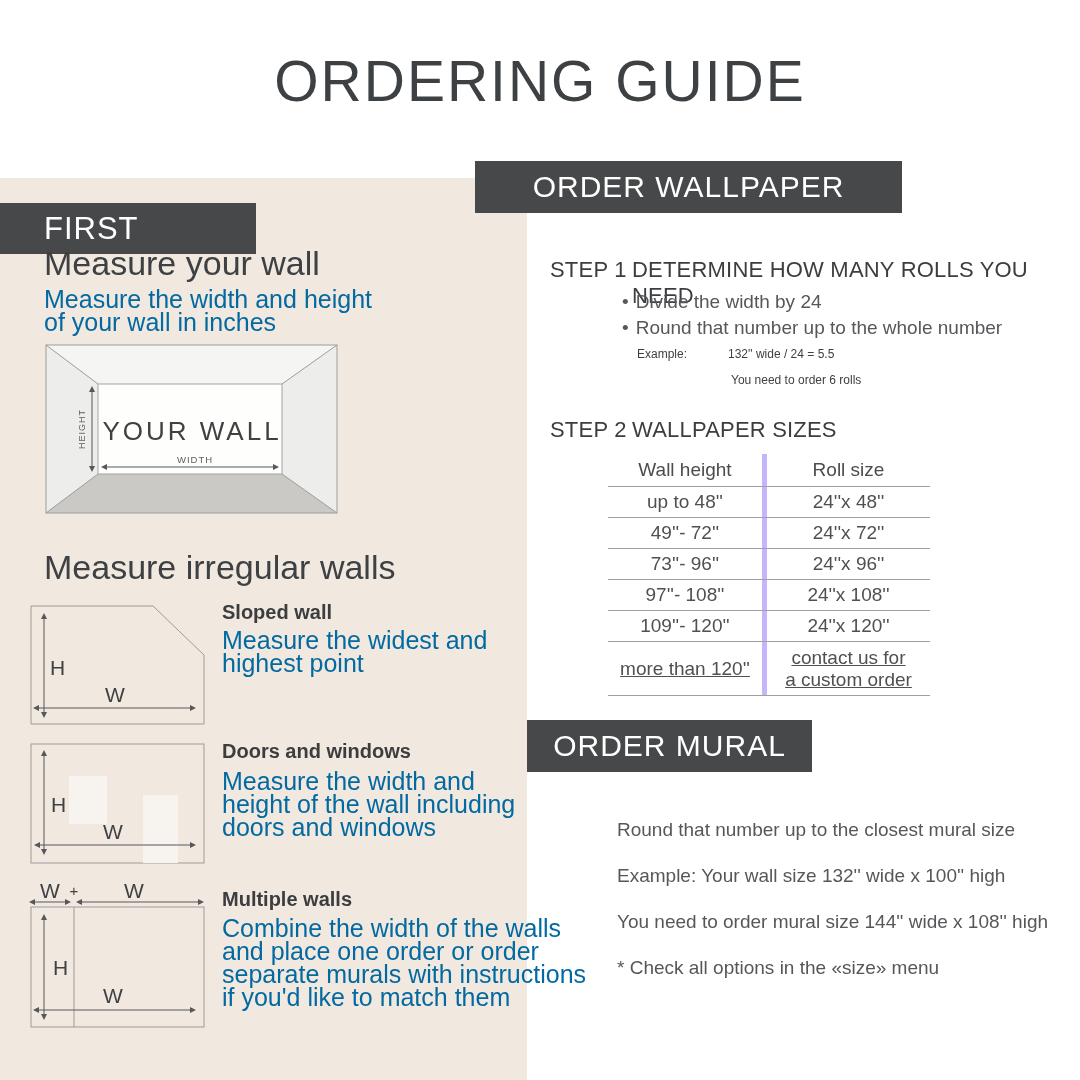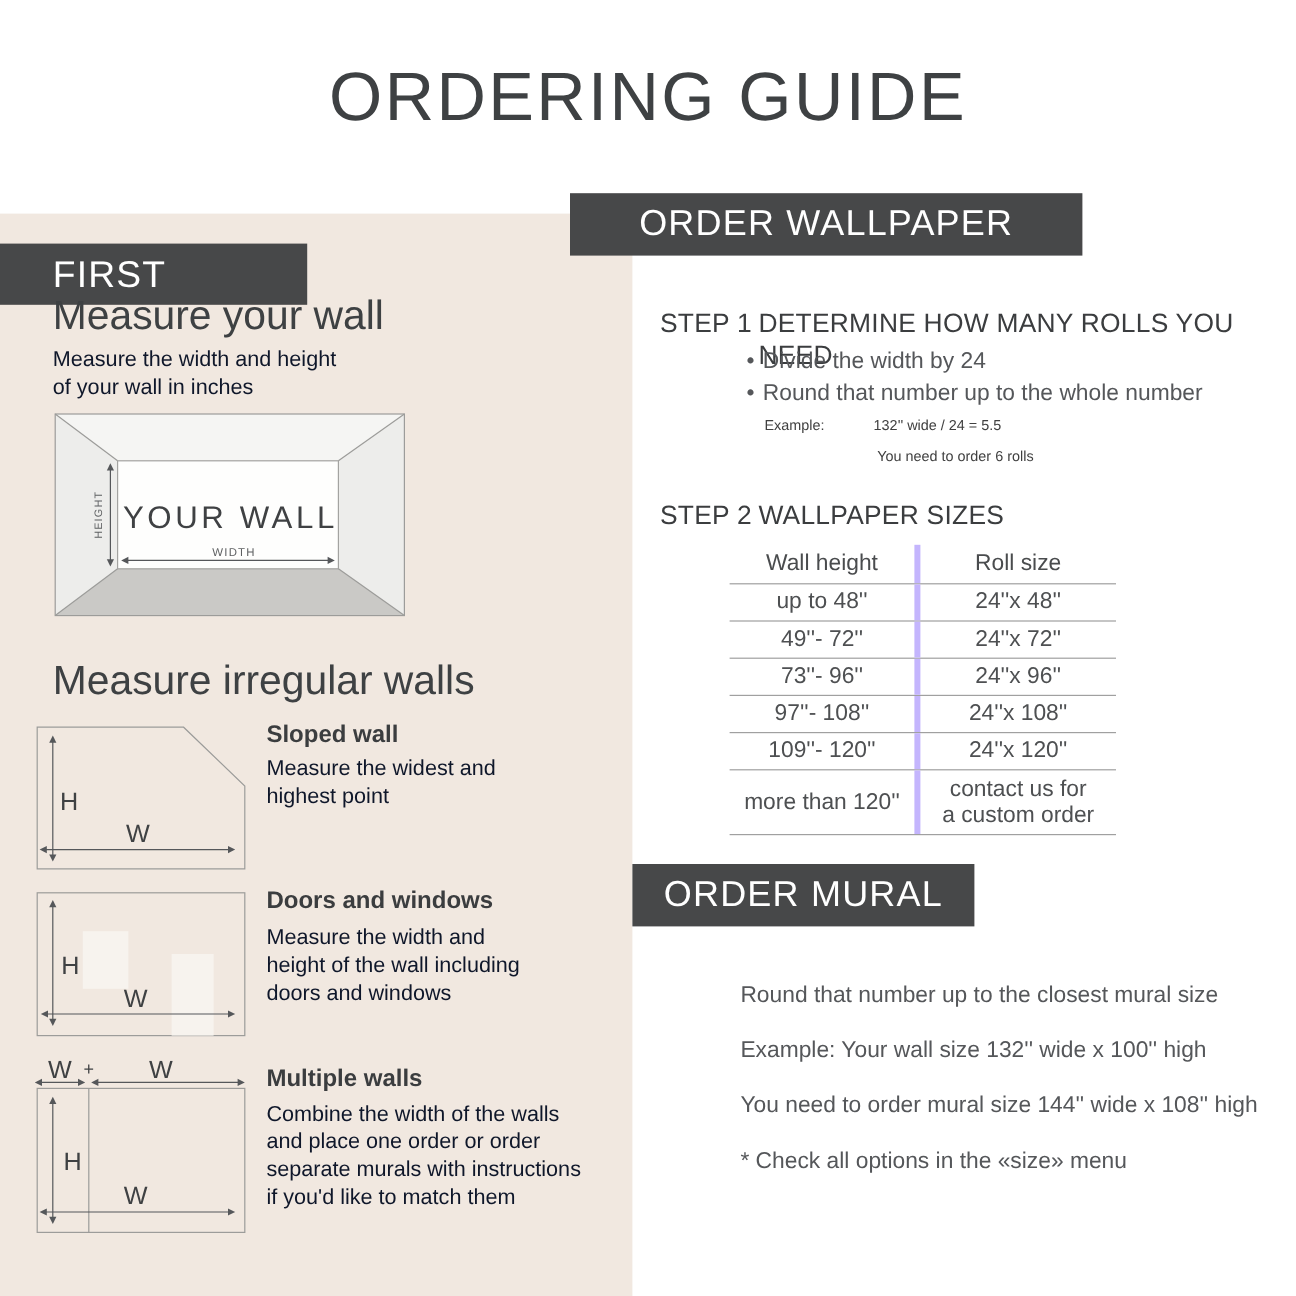--- a/index.html
+++ b/index.html
@@ -16,35 +16,35 @@
 
   .left-panel { position:absolute; left:0; top:178px; width:527px; height:902px; background:#f1e8e0; }
 
   .bar { position:absolute; background:#474849; color:#ffffff; display:flex; align-items:center; }
   .bar span { letter-spacing:1px; }
   .bar-first { left:0; top:163px; width:256px; height:51px; padding-left:44px; font-size:31px;margin-top:40px; }
   .bar-wallpaper { left:475px; top:161px; width:427px; height:52px; justify-content:center; font-size:30px; }
   .bar-mural { left:527px; top:720px; width:285px; height:52px; justify-content:center; font-size:30px; }
 
   .h-large { position:absolute; font-size:34px; font-weight:400; color:#3e4143; }
-  .body-text { position:absolute; font-size:18px; line-height:23px; color:#0f172a; white-space:pre-line; }
+  .body-text { position:absolute; font-size:25px; line-height:23px; color:#0369a1; white-space:pre-line; }
   .item-title { position:absolute; font-size:20px; font-weight:700; color:#3b3d3f; }
 
   .step-label, .step-title { position:absolute; font-size:22px; color:#3b3d3f; letter-spacing:0.2px; }
 
   .bullets { position:absolute; left:622px; top:289px; font-size:19px; color:#55575a; }
   .bullet-row { display:flex; height:26px; align-items:center; }
   .bullet-row .dot { margin-right:7px; }
 
   .ex { position:absolute; font-size:12px; color:#404040; }
 
   .wp-table { position:absolute; left:608px; top:454px; width:322px; font-size:19px; color:#4e5052; }
   .t-row { display:flex; border-bottom:1px solid #a0a0a0; height:31px; }
   .t-row.t-header { height:33px; color:#4a4c4e; }
-  .t-row.t-last { height:54px; }
+  .t-row.t-last { height:54px;text-decoration:underline; }
   .t-cell { display:flex; align-items:center; justify-content:center; text-align:center; white-space:pre-line; height:100%; }
   .c1 { width:159px; border-right:5px solid #c4b5fd; }
   .c2 { flex:1; }
 
   .mural-text { position:absolute; left:617px; top:799px; font-size:19px; color:#55575a; }
   .mural-text div { height:30px; display:flex; align-items:center;margin-top:16px; }
 
   svg { position:absolute; display:block; }
   svg text { font-family:"Liberation Sans", sans-serif; fill:#3f4143; }
   .shape { fill:none; stroke:#9c9c9a; stroke-width:1; }

